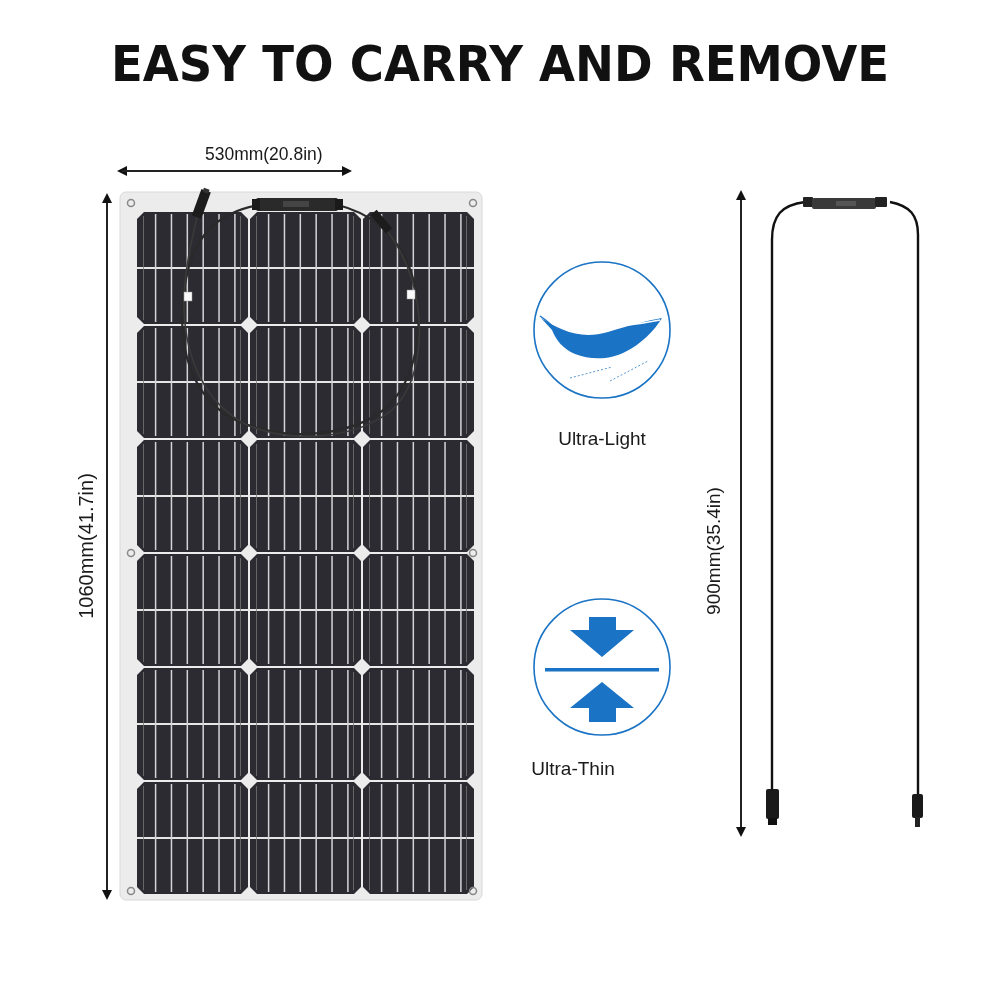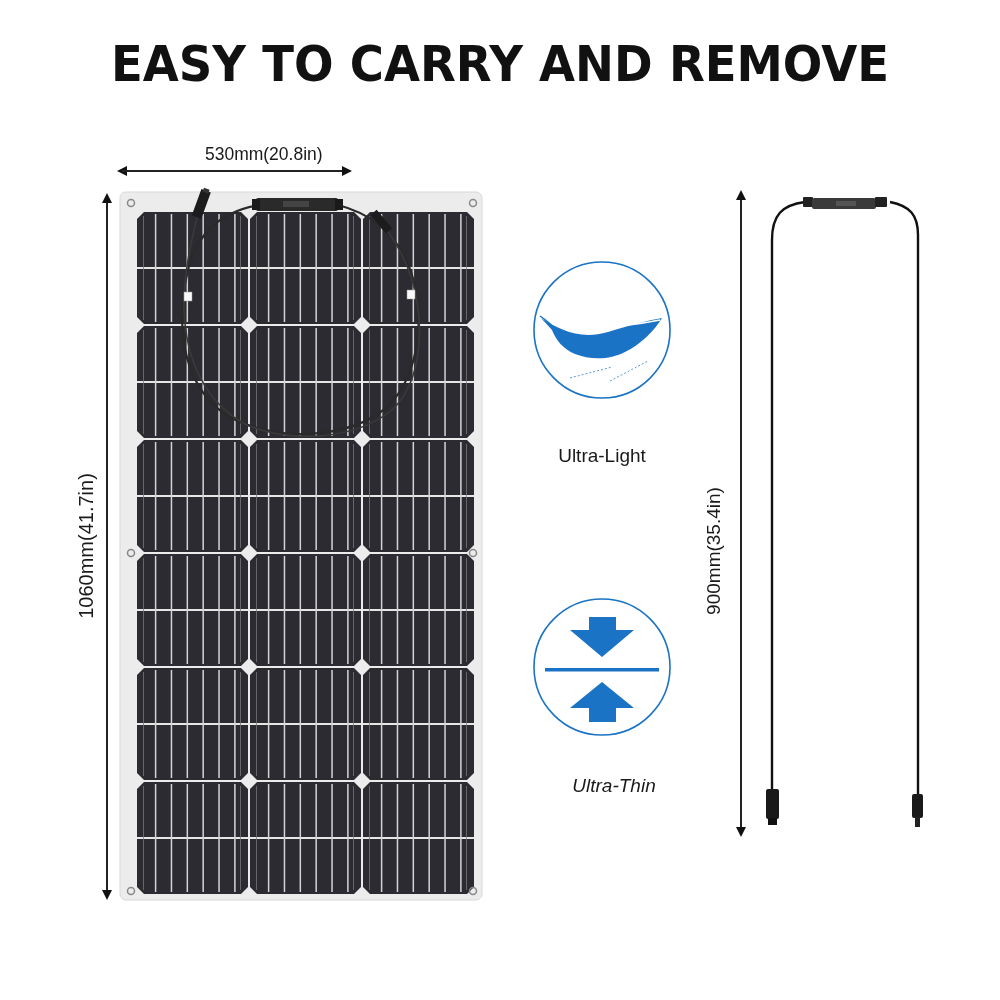--- a/index.html
+++ b/index.html
@@ -3,21 +3,21 @@
 <meta charset="utf-8">
 <style>
   html, body { margin:0; padding:0; background:#ffffff; }
   body { width:1000px; height:1000px; position:relative; overflow:hidden; font-family:"Liberation Sans", sans-serif; }
   .title { position:absolute; left:0; top:36px; width:1000px; text-align:center; font-family:"DejaVu Sans", sans-serif; font-weight:bold; font-size:49px; letter-spacing:0px; color:#111; transform:scaleX(0.95); }
   .dim-label { position:absolute; font-family:"Liberation Sans", sans-serif; font-size:19px; color:#1a1a1a; white-space:nowrap; }
   .dim-label.top { left:205px; top:143px; transform:scaleX(0.92); transform-origin:left top; }
   .dim-label.left { left:86px; top:546px; transform:translate(-50%,-50%) rotate(-90deg); font-size:20px; }
   .dim-label.right { left:714px; top:551px; transform:translate(-50%,-50%) rotate(-90deg); }
   svg { position:absolute; left:0; top:0; }
-  .feature-label { position:absolute; width:200px; text-align:center; font-size:19px; color:#1a1a1a; line-height:25px;margin-top:17px; }
+  .feature-label { position:absolute; width:200px; text-align:center; font-size:19px; color:#1a1a1a; line-height:25px; }
   .feature-label .bold { font-weight:bold; }
 </style>
 </head>
 <body>
 
 <div class="title">EASY TO CARRY AND REMOVE</div>
 
 <svg width="1000" height="1000" viewBox="0 0 1000 1000">
   <defs>
     <marker id="ah" markerWidth="10" markerHeight="10" refX="5" refY="5" orient="auto-start-reverse" markerUnits="userSpaceOnUse">
@@ -285,15 +285,15 @@
   </g>
 </svg>
 
 <div class="dim-label top">530mm(20.8in)</div>
 <div class="dim-label left">1060mm(41.7in)</div>
 <div class="dim-label right">900mm(35.4in)</div>
 
 <div class="feature-label" style="left:502px; top:426px;">
   <span>Ultra-Light</span>
 </div>
-<div class="feature-label" style="left:514px; top:756px;font-style:italic;">
+<div class="feature-label" style="left:473px; top:756px;">
   <div>Ultra-Thin</div>
 </div>
 
 </body></html>

